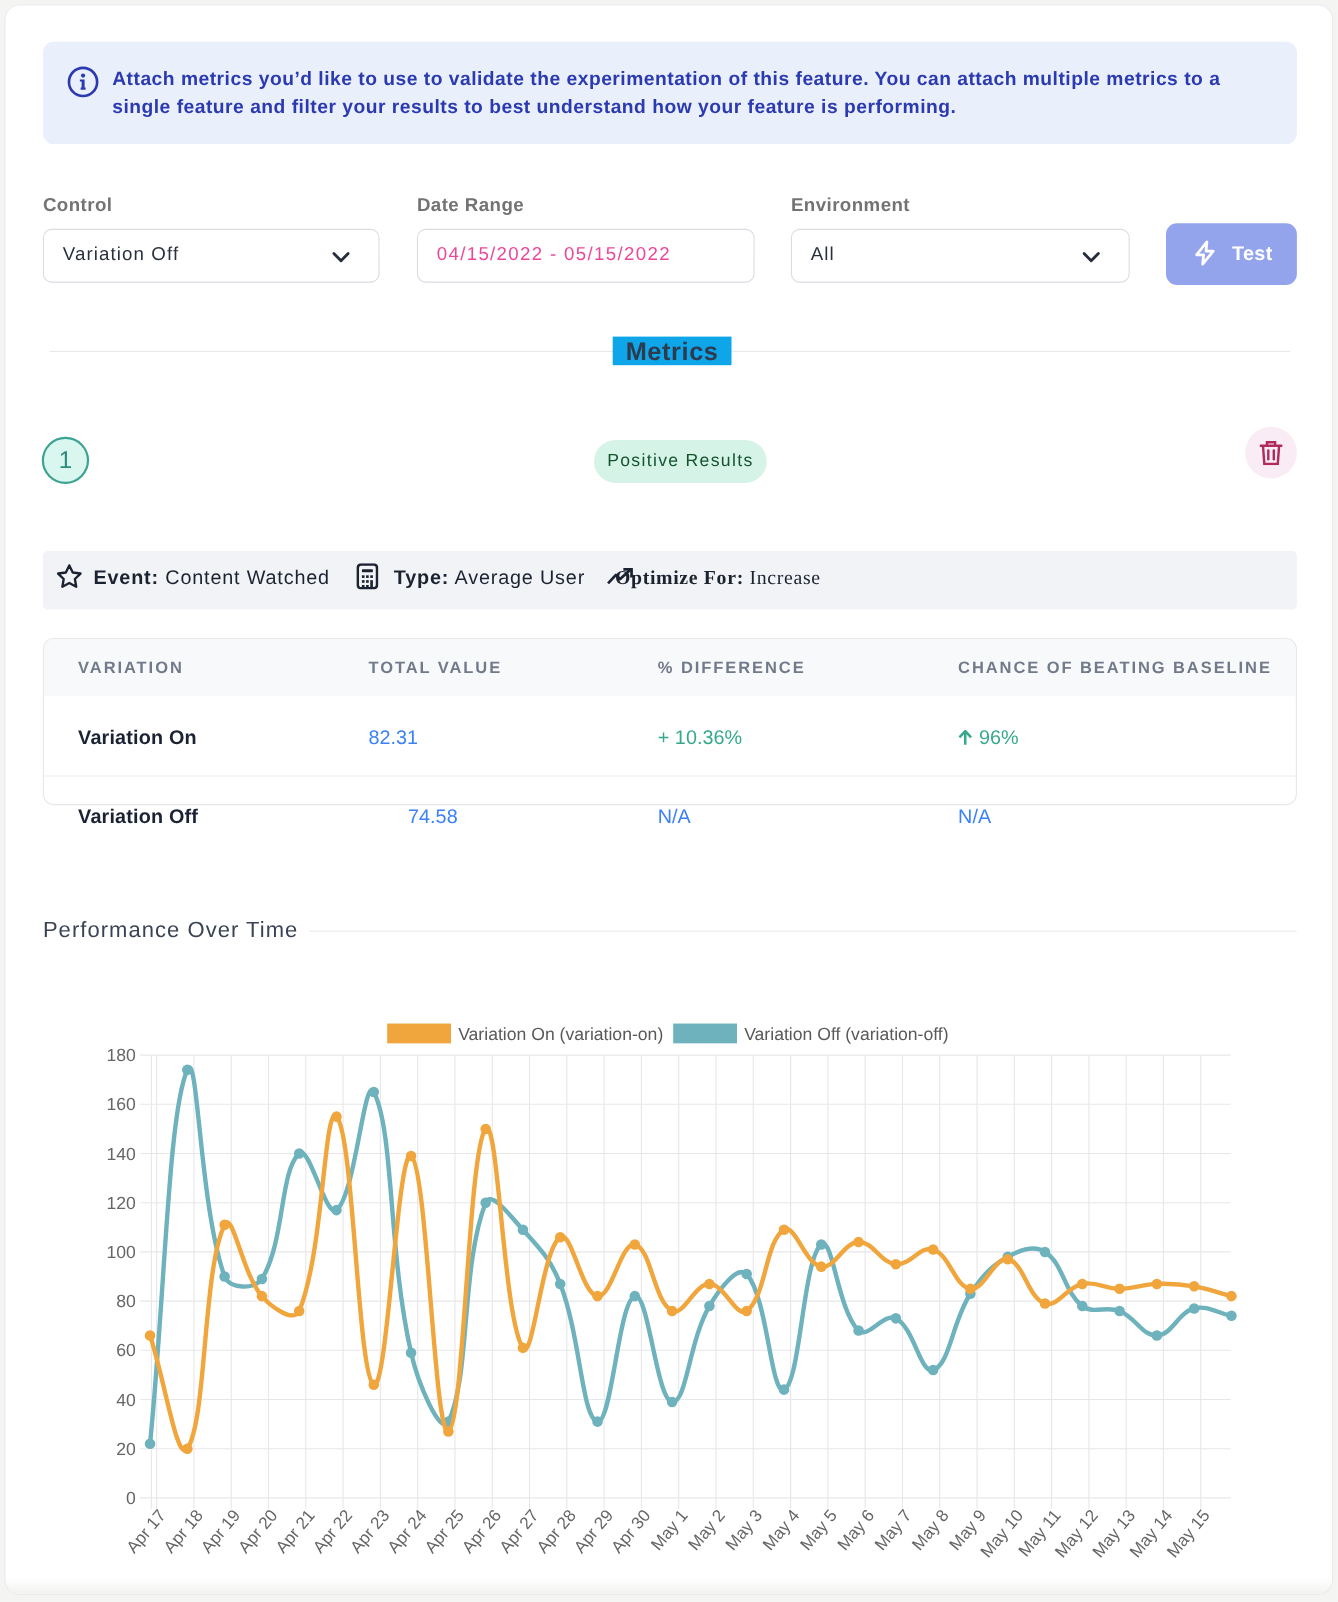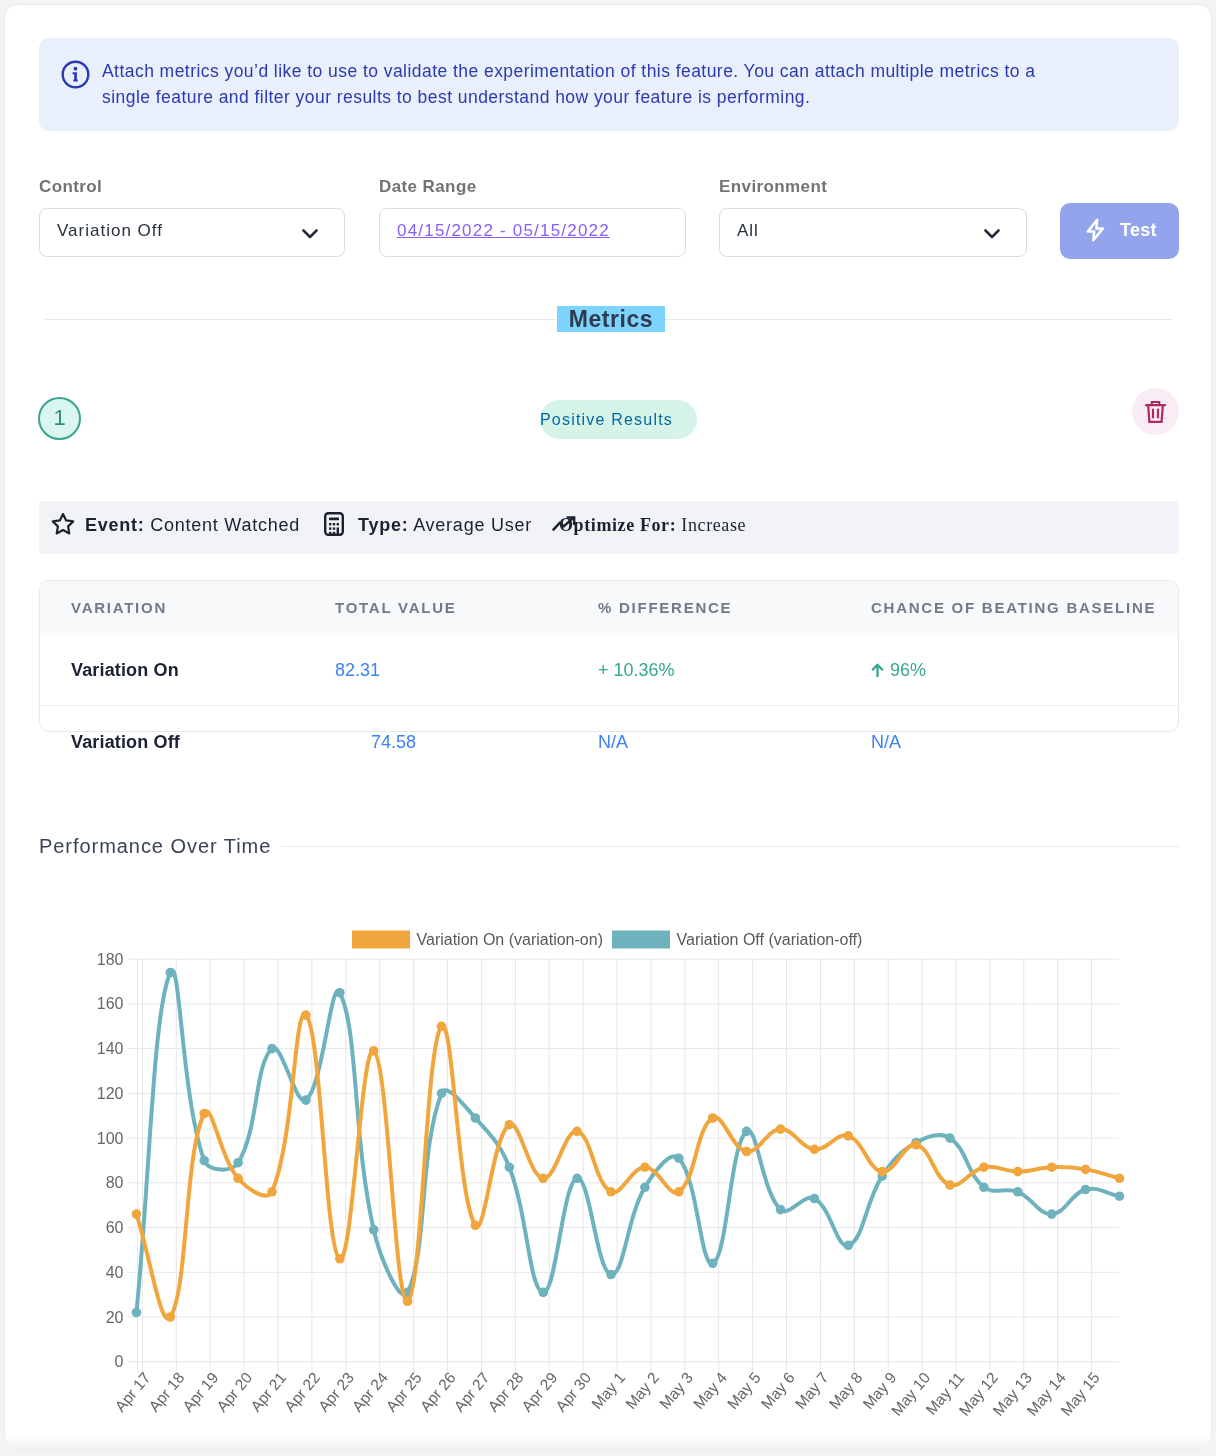--- a/index.html
+++ b/index.html
@@ -2,36 +2,36 @@
 <html><head>
 <meta charset="utf-8">
 <style>
   * { margin:0; padding:0; box-sizing:border-box; }
   html,body { width:1216px; height:1456px; background:#f4f4f2; font-family:"Liberation Sans", sans-serif; }
   .card { position:absolute; left:4px; top:4px; width:1208px; height:1446px; background:#fff;
           border:1px solid #eaebef; border-radius:14px; overflow:hidden; }
   .card-bot { position:absolute; left:0; bottom:0; width:100%; height:14px; background:linear-gradient(rgba(244,244,242,0), #f2f2f1); }
   .banner { position:absolute; left:34px; top:33px; width:1140px; height:93px; background:#e9effb; border-radius:10px; }
   .banner-icon { position:absolute; left:21px; top:21px; }
-  .banner-text { position:absolute; left:63px; top:20px; width:1060px; font-size:17.5px; font-weight:normal; color:#2b3ab1; line-height:26px; letter-spacing:0.45px; }
+  .banner-text { position:absolute; left:63px; top:20px; width:1060px; font-size:17.5px; font-weight:bold; color:#2b3ab1; line-height:26px; letter-spacing:0.45px; }
   .label { position:absolute; font-size:17px; font-weight:bold; color:#737373; letter-spacing:0.4px; }
   .sel { position:absolute; top:203px; height:49px; background:#fff; border:1px solid #d9dce3; border-radius:8px; }
   .sel-text { position:absolute; left:17px; top:12px; font-size:17px; color:#28303f; letter-spacing:1px; }
   .chev { position:absolute; right:26px; top:20px; }
   .btn { position:absolute; left:1055px; top:198px; width:119px; height:56px; background:#94a4ec; border-radius:10px; }
   .btn span { position:absolute; left:60px; top:17px; font-size:18px; font-weight:bold; color:#fff; letter-spacing:0.3px; }
   .divider { position:absolute; left:40px; top:314px; width:1128px; border-top:1px solid #e7e8ec; }
   .div-label { position:absolute; left:2px; top:301px; width:1208px; text-align:center; font-size:23px; font-weight:bold; color:#2e3a4e; letter-spacing:0.55px; }
-  .div-label span { background:#7dd3fc; padding:0 12px;margin-top:44px; }
+  .div-label span { background:#0ea5e9; padding:0 12px;margin-top:44px; }
   .numcircle { position:absolute; left:33px; top:392px; width:43px; height:43px; border-radius:50%;
                background:#d9f6ef; border:2.5px solid #3ca393; color:#2f8d7e; font-size:22px; text-align:center; line-height:38px; }
   .msel { position:absolute; left:97px; top:391px; width:405px; height:46px; background:#fff; border:1px solid #d9dce3; border-radius:8px; }
   .msel span { position:absolute; left:22px; top:11px; font-size:17.5px; font-weight:bold; color:#232b3a; letter-spacing:0.55px; }
   .pill { position:absolute; left:535px; top:395px; width:157px; height:39px; border-radius:20px; background:#d6f3e8;
-          line-height:39px; font-size:16px; color:#0369a1; letter-spacing:1.2px; }
+          text-align:center; line-height:39px; font-size:16px; color:#14532d; letter-spacing:1.2px; }
   .trash { position:absolute; left:1127px; top:383px; width:47px; height:47px; border-radius:50%; background:#faecf4; }
   .ebar { position:absolute; left:34px; top:496px; width:1140px; height:53px; background:#f2f3f6; border-radius:4px; font-size:18px; color:#1b2230; letter-spacing:0.75px; }
   .ebar b { font-weight:bold; }
   .ebar .it { position:absolute; top:14px; }
   .tbl { position:absolute; left:34px; top:575px; width:1140px; height:152px; border:1px solid #e7e8ec; border-radius:10px; background:#fff; }
   .thead { position:absolute; left:0; top:0; width:100%; height:52px; background:#f8f9fa; border-radius:9px 9px 0 0;
            font-size:15px; font-weight:bold; letter-spacing:1.75px; color:#717a8a; }
   .thead div, .trow div { position:absolute; }
   .trow { position:absolute; left:0; width:100%; font-size:18px; }
   .c1 { left:31px; } .c2 { left:295px; } .c3 { left:558px; } .c4 { left:831px; }
@@ -56,21 +56,21 @@
   <div class="label" style="left:34px; top:172px;">Control</div>
   <div class="label" style="left:374px; top:172px;">Date Range</div>
   <div class="label" style="left:714px; top:172px;">Environment</div>
   <div class="sel" style="left:34px; width:306px;">
       <span class="sel-text">Variation Off</span>
     <svg class="chev" width="16" height="10" viewBox="0 0 16 10">
         <path d="M1.5 1.5 L8 8 L14.5 1.5" fill="none" stroke="#252d3d" stroke-width="2.6" stroke-linecap="round" stroke-linejoin="round"></path>
       </svg>
     </div>
   <div class="sel" style="left:374px; width:307px;">
-      <span class="sel-text" style="color:#8b5cf6; letter-spacing:1.2px;text-decoration:underline;">04/15/2022 - 05/15/2022</span>
+      <span class="sel-text" style="color:#ec4899; letter-spacing:1.2px;">04/15/2022 - 05/15/2022</span>
     </div>
   <div class="sel" style="left:714px; width:308px;">
       <span class="sel-text">All</span>
     <svg class="chev" width="16" height="10" viewBox="0 0 16 10">
         <path d="M1.5 1.5 L8 8 L14.5 1.5" fill="none" stroke="#252d3d" stroke-width="2.6" stroke-linecap="round" stroke-linejoin="round"></path>
       </svg>
     </div>
   <div class="btn">
     <svg style="position:absolute; left:24px; top:15px;" width="23" height="24" viewBox="0 0 23 24">
         <path d="M13.2 1.8 L3.8 13.6 L10.2 13.6 L9.3 22.2 L18.9 10.4 L12.4 10.4 Z" fill="none" stroke="#fff" stroke-width="2.5" stroke-linejoin="round"></path>

